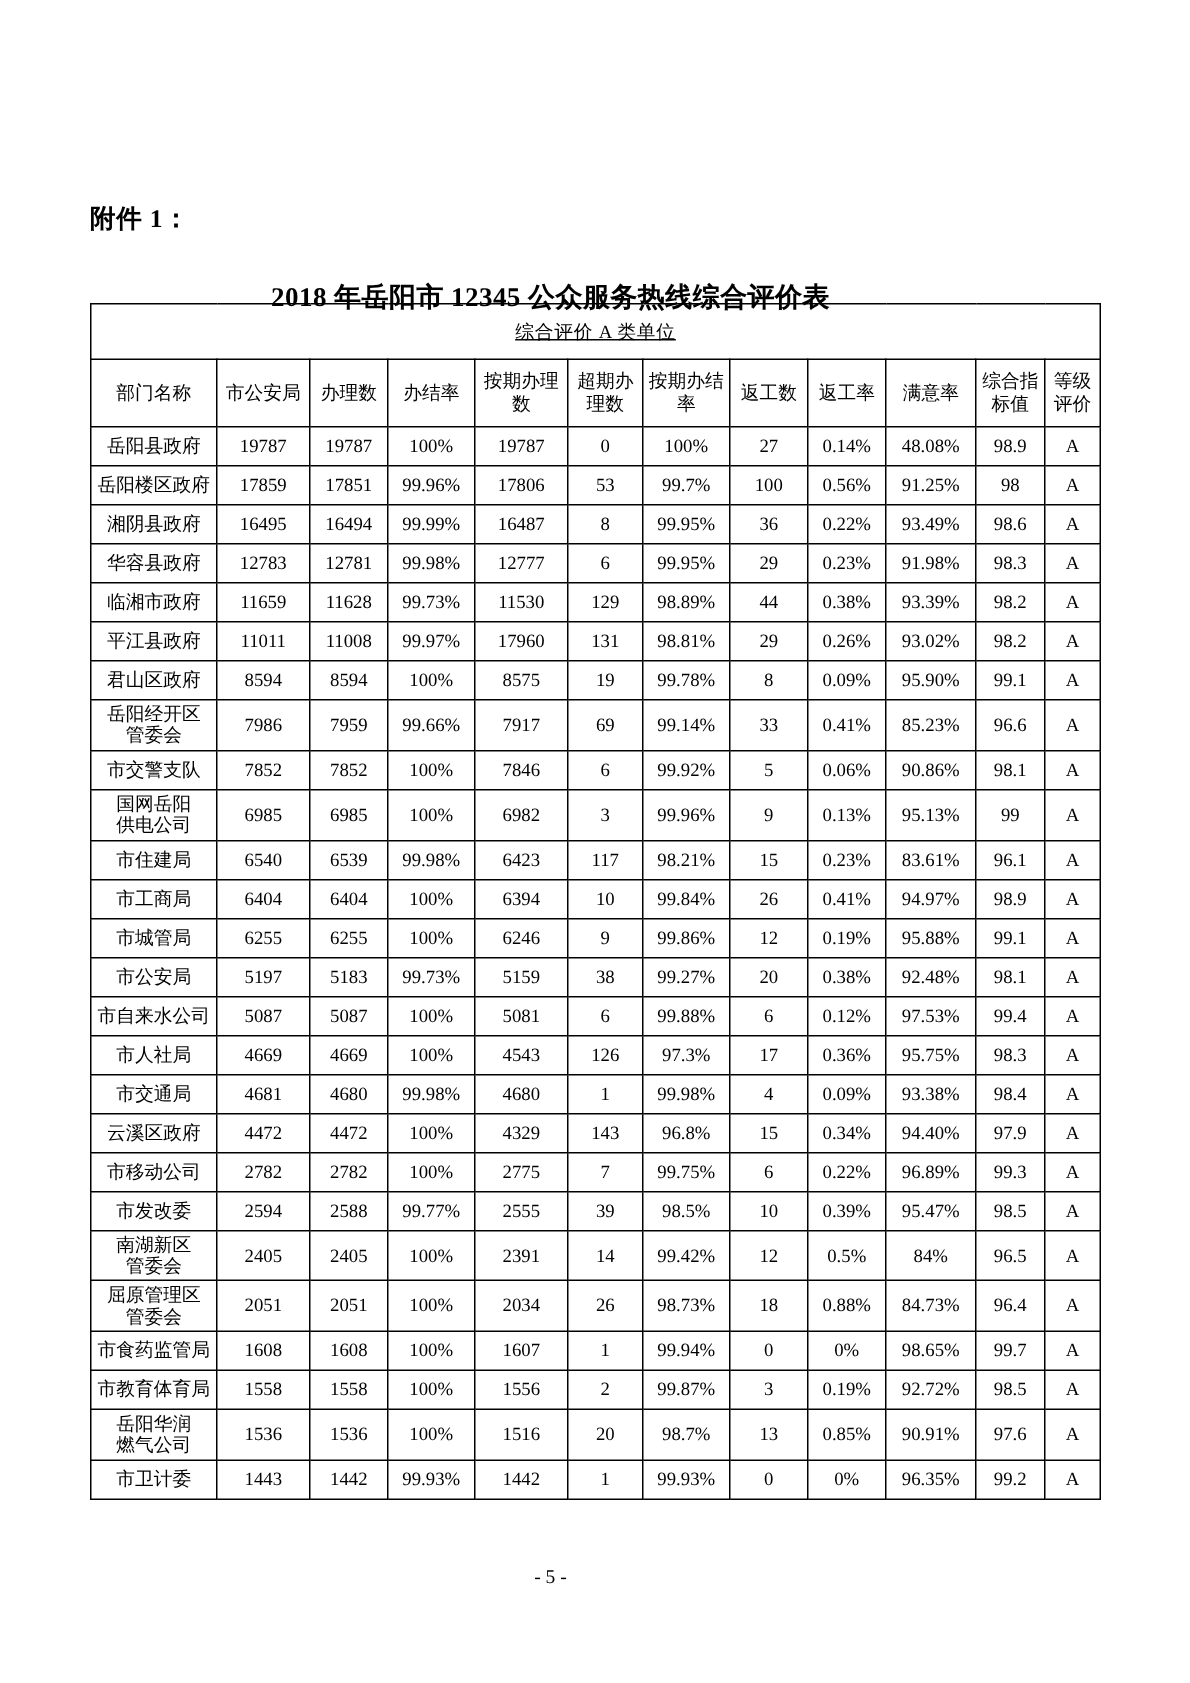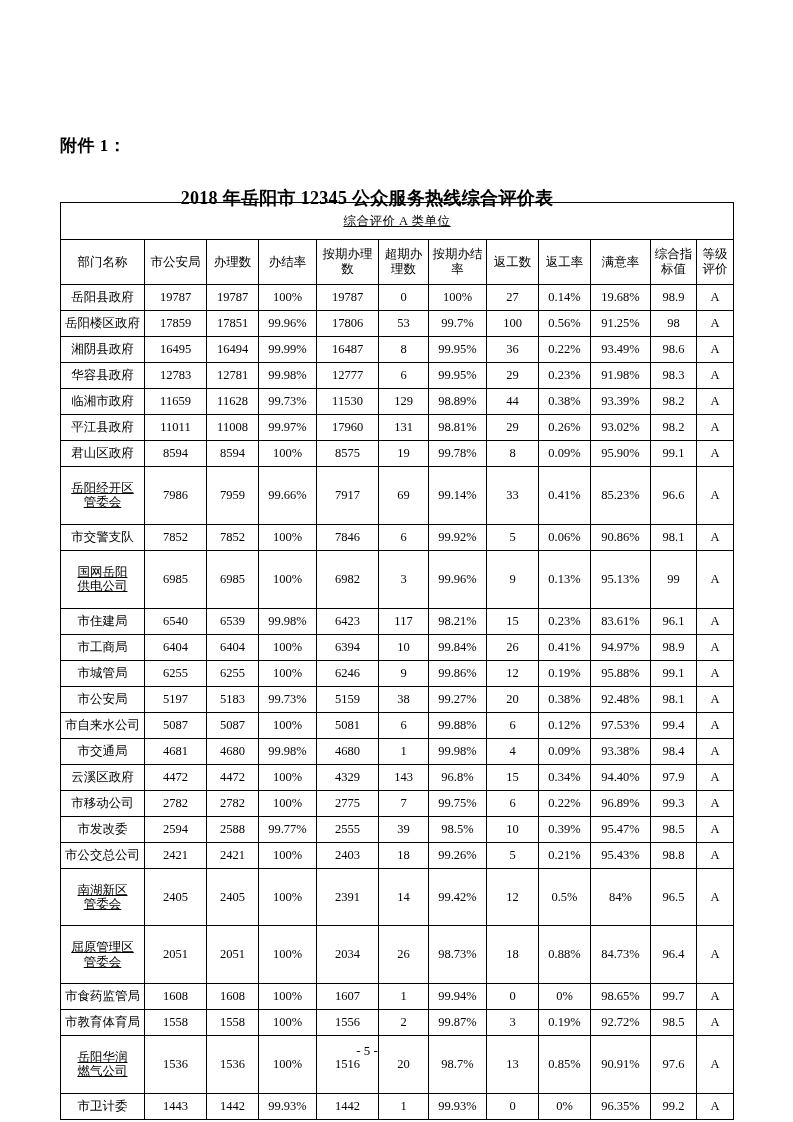--- a/index.html
+++ b/index.html
@@ -71,22 +71,21 @@
     padding: 2px 1px;
   }
   .data-row td {
     height: 23px;
   }
   .data-row td.dept {
     letter-spacing: 0px;
   }
   .two-line td.dept {
     line-height: 1.15;
-    padding: 14px 1px;
-    text-decoration: underline;
+    padding: 2px 1px;
   }
   .footer-page {
     position: absolute;
     left: 0;
     right: 0;
     top: 1043px;
     text-align: center;
     font-size: 13px;
   }
   
@@ -148,21 +147,21 @@
     <tr class="data-row">
           <td class="dept">岳阳县政府</td>
           <td>19787</td>
           <td>19787</td>
           <td>100%</td>
           <td>19787</td>
           <td>0</td>
           <td>100%</td>
           <td>27</td>
           <td>0.14%</td>
-          <td>19.68%</td>
+          <td>48.08%</td>
           <td>98.9</td>
           <td>A</td>
         </tr>
         <tr class="data-row">
           <td class="dept">岳阳楼区政府</td>
           <td>17859</td>
           <td>17851</td>
           <td>99.96%</td>
           <td>17806</td>
           <td>53</td>
@@ -349,20 +348,34 @@
           <td>5081</td>
           <td>6</td>
           <td>99.88%</td>
           <td>6</td>
           <td>0.12%</td>
           <td>97.53%</td>
           <td>99.4</td>
           <td>A</td>
         </tr>
         <tr class="data-row">
+          <td class="dept">市人社局</td>
+          <td>4669</td>
+          <td>4669</td>
+          <td>100%</td>
+          <td>4543</td>
+          <td>126</td>
+          <td>97.3%</td>
+          <td>17</td>
+          <td>0.36%</td>
+          <td>95.75%</td>
+          <td>98.3</td>
+          <td>A</td>
+        </tr>
+        <tr class="data-row">
           <td class="dept">市交通局</td>
           <td>4681</td>
           <td>4680</td>
           <td>99.98%</td>
           <td>4680</td>
           <td>1</td>
           <td>99.98%</td>
           <td>4</td>
           <td>0.09%</td>
           <td>93.38%</td>
@@ -404,34 +417,20 @@
           <td>99.77%</td>
           <td>2555</td>
           <td>39</td>
           <td>98.5%</td>
           <td>10</td>
           <td>0.39%</td>
           <td>95.47%</td>
           <td>98.5</td>
           <td>A</td>
         </tr>
-        <tr class="data-row">
-          <td class="dept">市公交总公司</td>
-          <td>2421</td>
-          <td>2421</td>
-          <td>100%</td>
-          <td>2403</td>
-          <td>18</td>
-          <td>99.26%</td>
-          <td>5</td>
-          <td>0.21%</td>
-          <td>95.43%</td>
-          <td>98.8</td>
-          <td>A</td>
-        </tr>
         <tr class="data-row two-line">
           <td class="dept">南湖新区<br>管委会</td>
           <td>2405</td>
           <td>2405</td>
           <td>100%</td>
           <td>2391</td>
           <td>14</td>
           <td>99.42%</td>
           <td>12</td>
           <td>0.5%</td>

